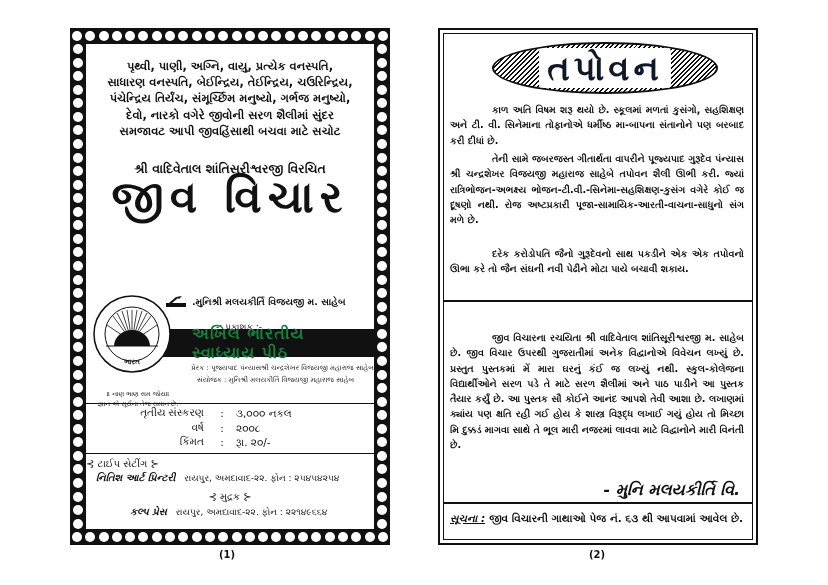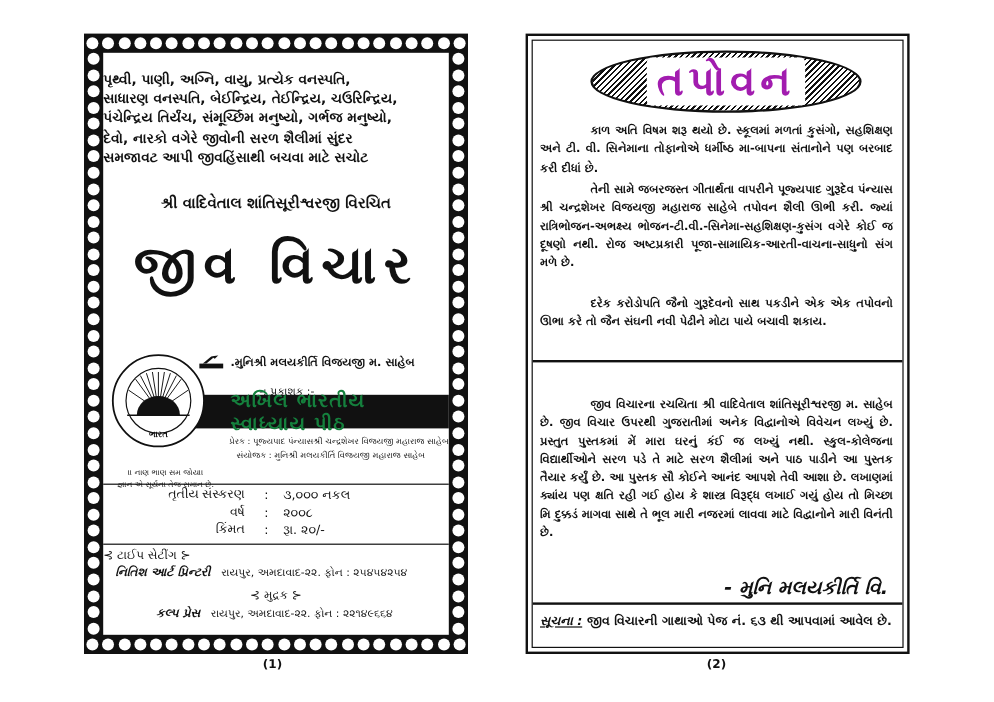--- a/index.html
+++ b/index.html
@@ -16,23 +16,23 @@
   .dots-h.top { top: 1px; }
   .dots-h.bottom { bottom: 1px; }
   .dots-v { flex-direction: column; top: 16px; bottom: 16px; width: 14px; justify-content: space-between; align-items: center; }
   .dots-v.left { left: 1px; }
   .dots-v.right { right: 1px; }
   .dot { width: 10px; height: 10px; border-radius: 50%; background: #fff; flex: none; }
   .film-inner {
     position: absolute; left: 16px; right: 16px; top: 16px; bottom: 16px;
     background: #fff;
   }
-  .intro { position: absolute; left: 0; right: 0; top: 14px; text-align: left; font-size: 11.5px; font-weight: bold; line-height: 16.2px; }
+  .intro { position: absolute; left: 0; right: 0; top: 14px; text-align: center; font-size: 11.5px; font-weight: bold; line-height: 16.2px; }
   .author-line { position: absolute; left: 0; right: 0; top: 117px; text-align: center; font-size: 12.5px; font-weight: bold; }
-  .book-title { position: absolute; left: 0; right: 0; top: 150px; text-align: center; font-size: 44px; font-weight: bold; letter-spacing: 6px; line-height: 56px; }
+  .book-title { position: absolute; left: 0; right: 0; top: 125px; text-align: center; font-size: 44px; font-weight: bold; letter-spacing: 6px; line-height: 56px; }
   .muni-line { position: absolute; left: 80px; top: 252px; font-size: 9.5px; font-weight: bold; display: flex; align-items: center; gap: 4px; }
   .pen-icon { width: 22px; height: 12px; display: inline-block; }
   .prakashak { position: absolute; left: 130px; top: 278px; font-size: 9px; }
   .emblem { position: absolute; left: 6px; top: 250px; width: 80px; height: 80px; }
   .emblem-caption { position: absolute; left: 2px; top: 345px; width: 100px; text-align: center; font-size: 6.5px; line-height: 10px; }
   .banner {
     position: absolute; left: 76px; right: 0; top: 285px; height: 28px;
     background: #111; color: #15803d; font-size: 16px; font-weight: bold;
     display: flex; align-items: center; padding-left: 30px; letter-spacing: 1px;
   }
@@ -53,21 +53,21 @@
   
   .right-page { position: absolute; left: 438px; top: 28px; width: 320px; height: 517px; border: 2.5px solid #111; }
   .right-inner { position: absolute; inset: 3px; border: 1px solid #111; }
   .tapovan-oval {
     position: absolute; left: 48px; top: 8px; width: 226px; height: 52px; border-radius: 50%;
     border: 2px solid #111;
     background: repeating-linear-gradient(-45deg, #111 0 1.4px, #fff 1.4px 3.4px);
     display: flex; align-items: center; justify-content: center;
   }
   .tapovan-title {
-    font-size: 34px; font-weight: bold; color: #a21caf; letter-spacing: 4px;
+    font-size: 34px; font-weight: bold; color: #0f172a; letter-spacing: 4px;
     background: #fff; padding: 0 8px; line-height: 40px; border-radius: 4px;
   }
   .para { position: absolute; left: 6px; right: 8px; font-size: 9.6px; font-weight: bold; line-height: 15.3px; text-align: justify; }
   .para .indent { display: inline-block; width: 42px; }
   .r-sep { position: absolute; left: 0; right: 0; height: 1.5px; background: #111; }
   .michchha-title { position: absolute; left: 0; right: 0; top: 275px; text-align: center; font-size: 13px; font-weight: bold; text-decoration: underline; }
   .signature { position: absolute; right: 12px; top: 446px; font-size: 16px; font-weight: bold; font-style: italic; }
   .suchna { position: absolute; left: 6px; right: 8px; top: 476px; font-size: 10.5px; font-weight: bold; line-height: 16px; }
   .suchna .lbl { font-style: italic; text-decoration: underline; margin-right: 4px; }
 </style>

